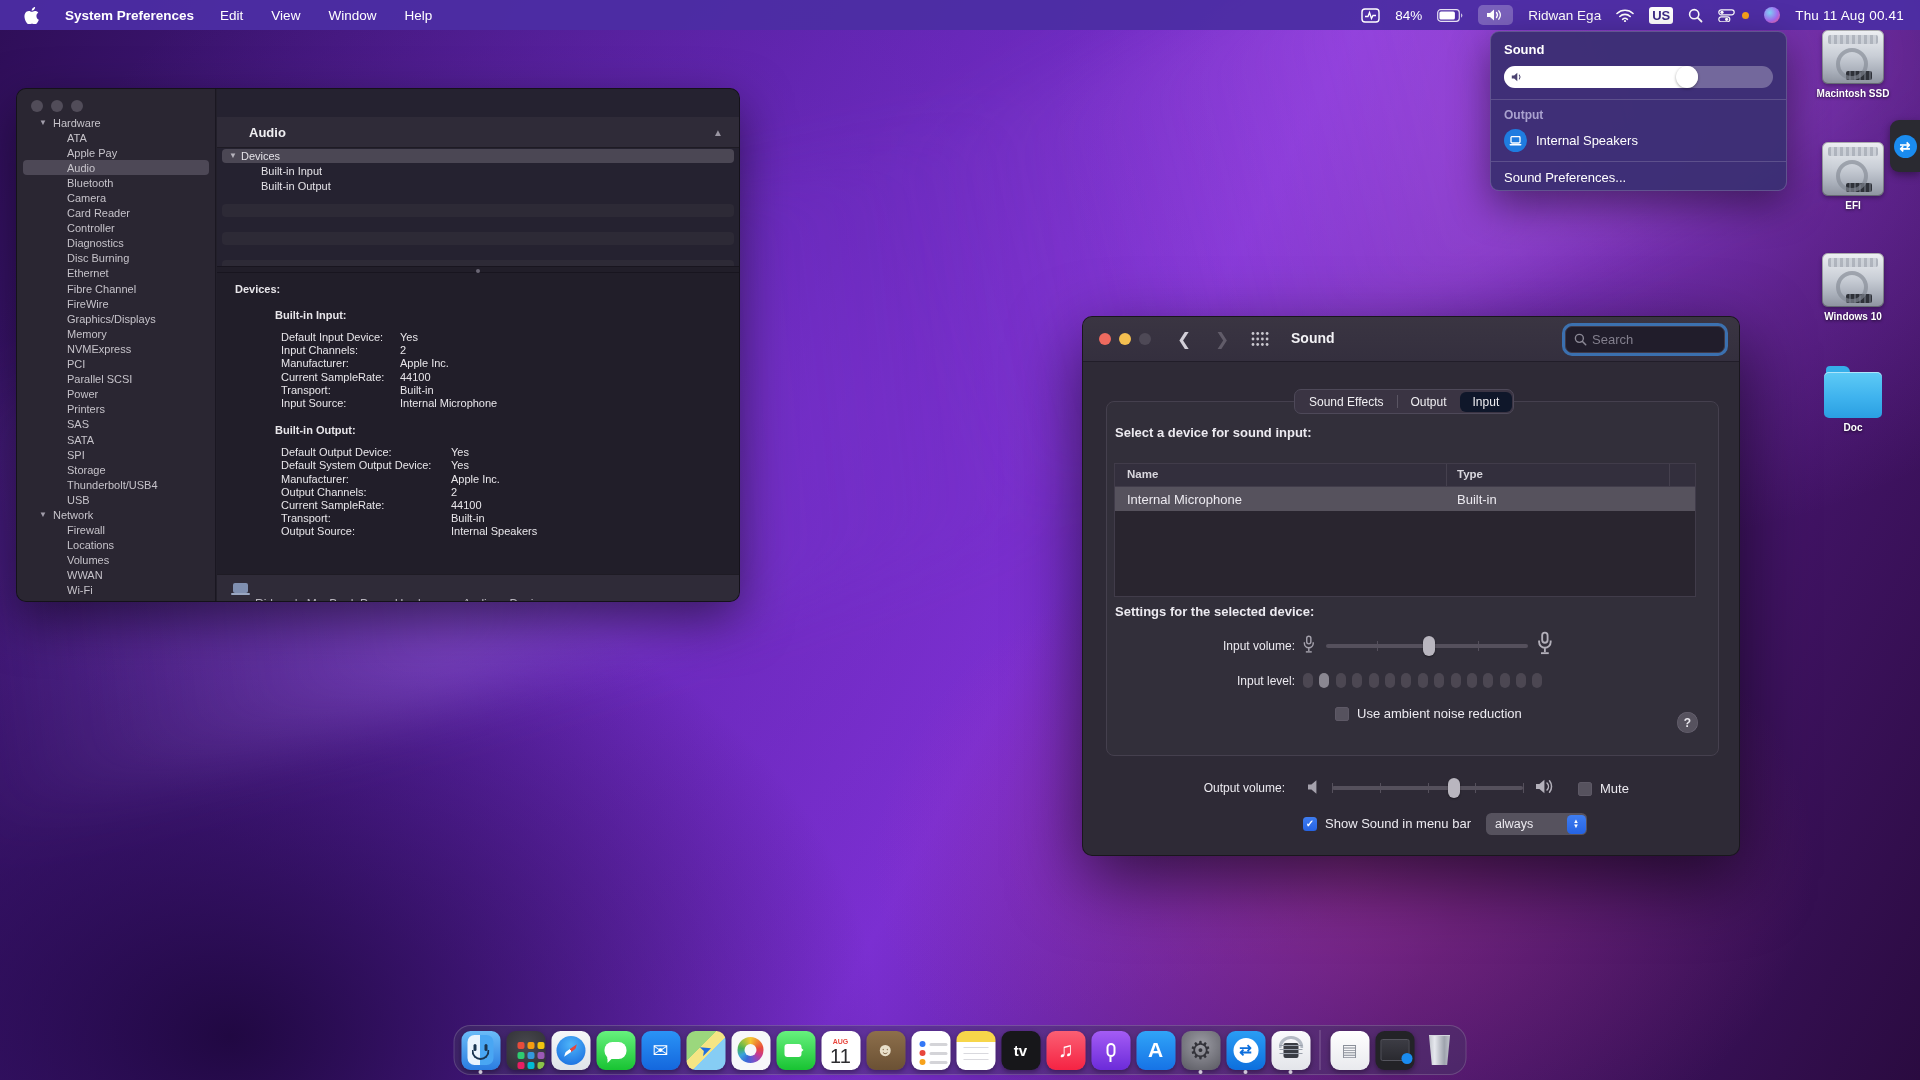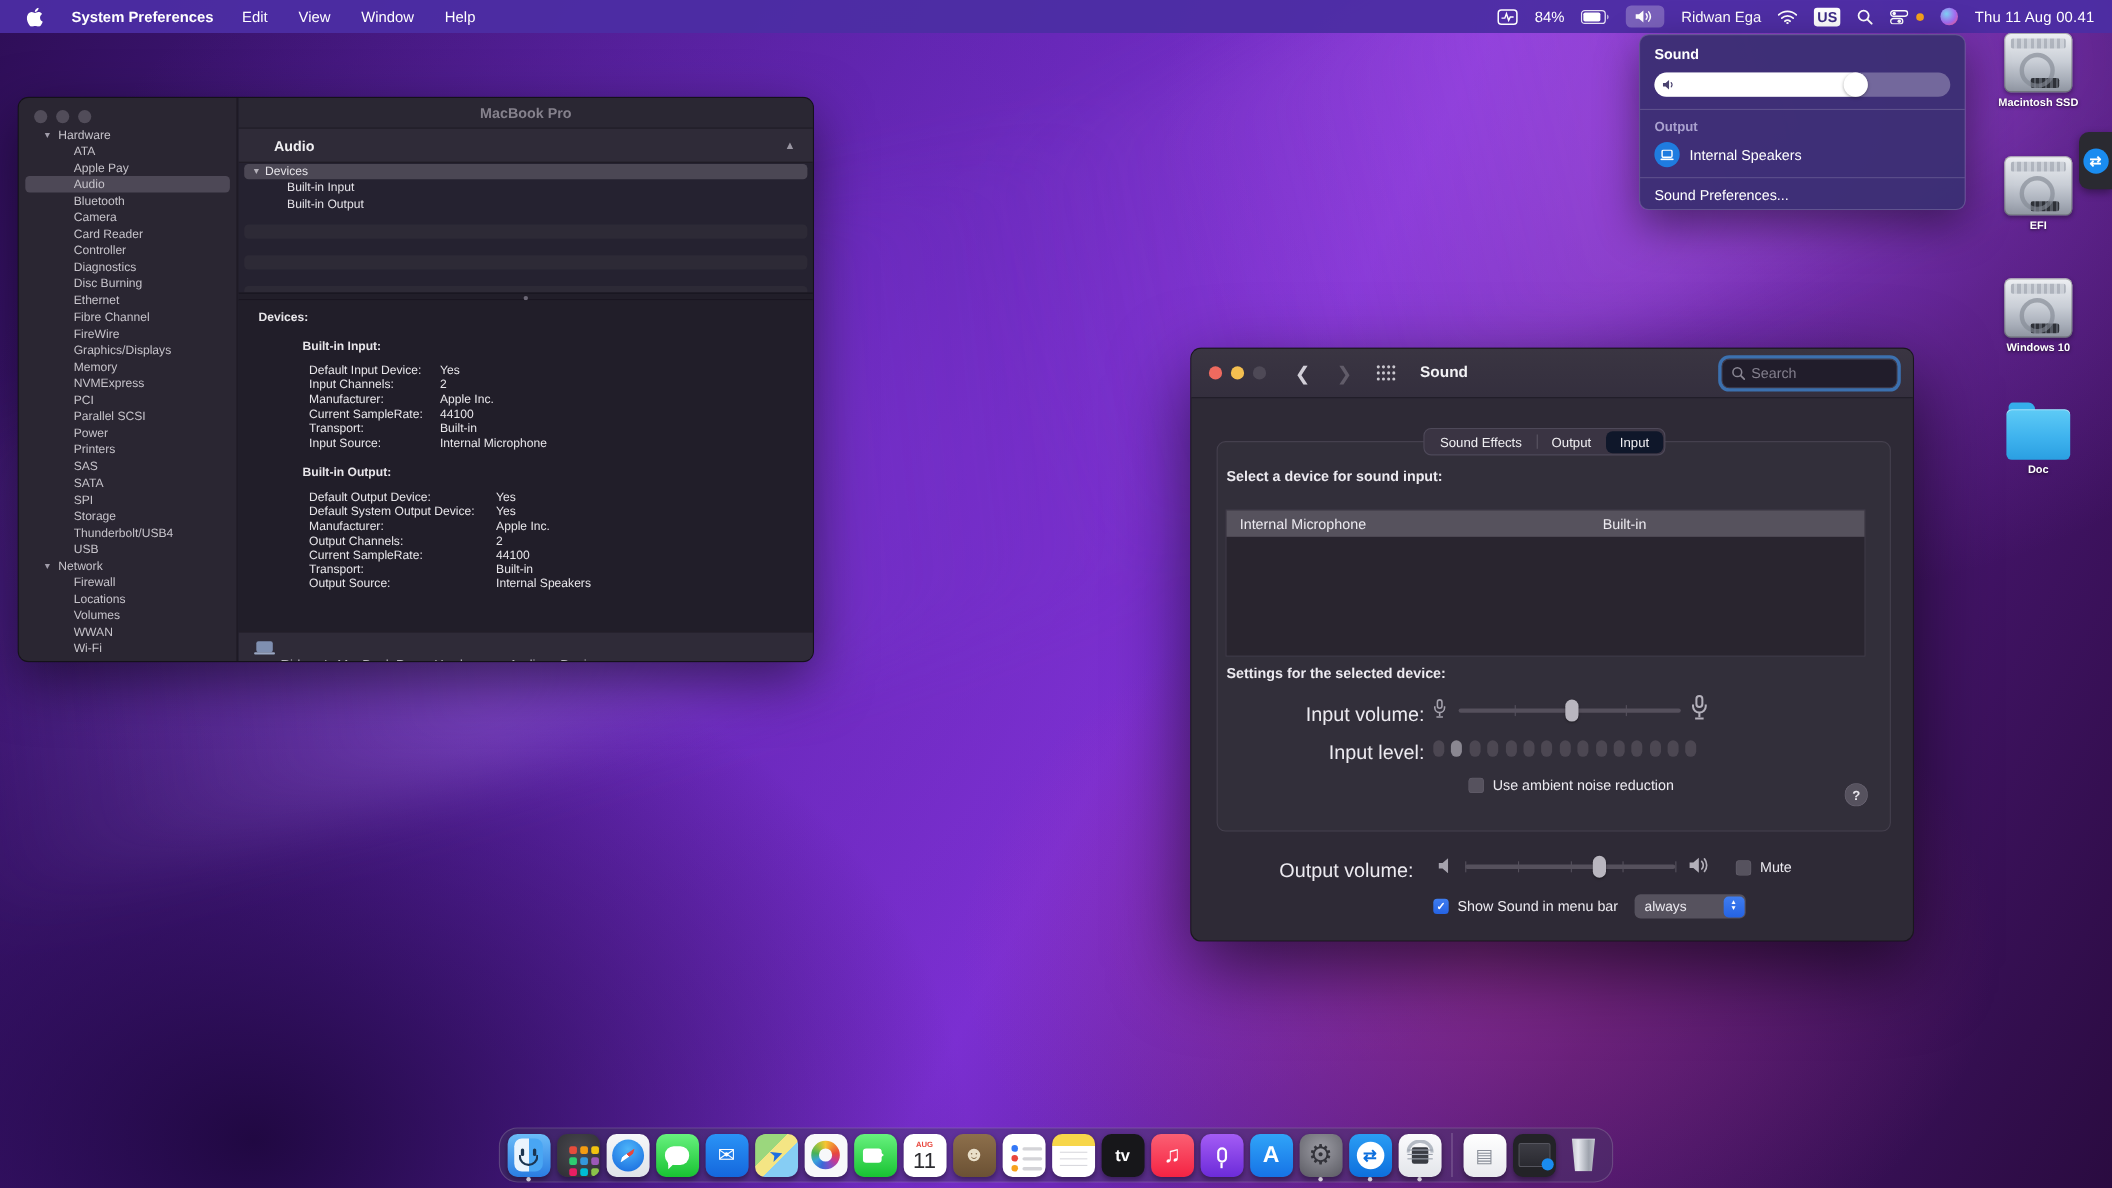--- a/index.html
+++ b/index.html
@@ -121,21 +121,21 @@
   #sw-table { position:absolute; left:31px; top:146px; width:582px; height:134px; background:#29252f; border:1px solid #413c4a; }
   .t-header { height:23px; background:#332f3d; border-bottom:1px solid #413c4a; display:flex; font-size:11.5px; font-weight:bold; color:#d9d7de; }
   .t-header .hc1 { width:332px; padding:4px 0 0 12px; border-right:1px solid #45404e; }
   .t-header .hc2 { flex:1; padding:4px 0 0 10px; border-right:1px solid #45404e; }
   .t-header .hc3 { width:25px; }
   .t-row { height:24px; display:flex; font-size:13px; align-items:center; }
   .t-row.selected { background:#56525d; }
   .t-row .c1 { width:332px; padding-left:12px; }
   .t-row .c2 { flex:1; padding-left:10px; }
   #sw-settingslbl { position:absolute; left:32px; top:287px; font-size:13px; font-weight:bold; }
-  .ctl-label { position:absolute; font-size:18px; text-align:right; width:152px; }
+  .ctl-label { position:absolute; font-size:12px; text-align:right; width:152px; }
   
   .slider { position:absolute; height:20px; }
   .slider .track { position:absolute; left:0; right:0; top:8px; height:4px; background:#55505c; border-radius:2px; }
   .slider .tick { position:absolute; top:5px; width:1px; height:10px; background:#55505c; }
   .slider .knob { position:absolute; top:0; width:12px; height:20px; border-radius:6px; background:#b9b6bf; box-shadow:0 1px 2px rgba(0,0,0,.4); }
   
   #level-row { position:absolute; left:220px; top:356px; display:flex; gap:6.4px; }
   .seg-pill { width:10px; height:15px; border-radius:5px; background:#4c4752; }
   .seg-pill.lit { background:#8a8791; }
   
@@ -447,21 +447,20 @@
           <div class="sb-row">
             <span class="lbl">Wi-Fi</span>
           </div>
           <div class="sb-row group">
             <span class="chev">▼</span>
             <span class="lbl">Software</span>
           </div>
         </div>
     </div>
     <div id="si-main">
-      <div id="si-title">MacBook Pro</div>
       <div id="si-header">
         <span class="h-lbl">Audio</span>
         <span class="h-chev">▲</span>
       </div>
       <div id="si-tree">
         <div class="stripe" style="top:56px"></div>
         <div class="stripe" style="top:84px"></div>
         <div class="stripe" style="top:112px; height:6px; border-radius:4px 4px 0 0;"></div>
         <div id="si-tree-rows">
             <div class="tree-row selected">
@@ -600,20 +599,25 @@
     <div id="sw-box"></div>
     <div id="sw-tabs">
         <span class="seg">Sound Effects</span>
         <span class="seg-div"></span>
         <span class="seg">Output</span>
         <span class="seg active">Input</span>
       </div>
 
     <div id="sw-selectlbl">Select a device for sound input:</div>
     <div id="sw-table">
+      <div class="t-header">
+        <div class="hc1">Name</div>
+        <div class="hc2">Type</div>
+        <div class="hc3"></div>
+      </div>
       <div id="sw-table-rows">
           <div class="t-row selected">
             <div class="c1">Internal Microphone</div>
             <div class="c2">Built-in</div>
           </div>
         </div>
     </div>
 
     <div id="sw-settingslbl">Settings for the selected device:</div>
 

